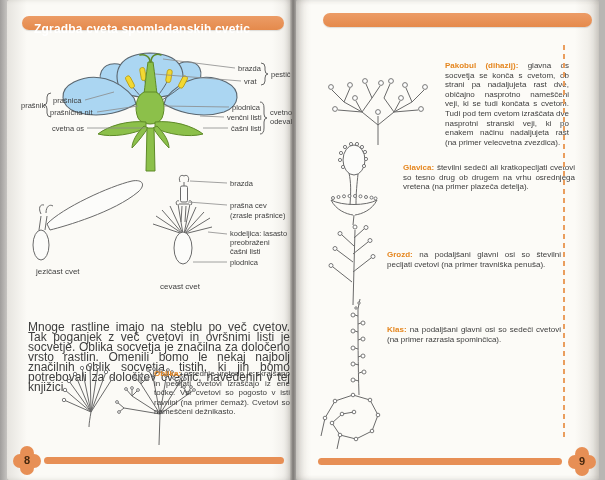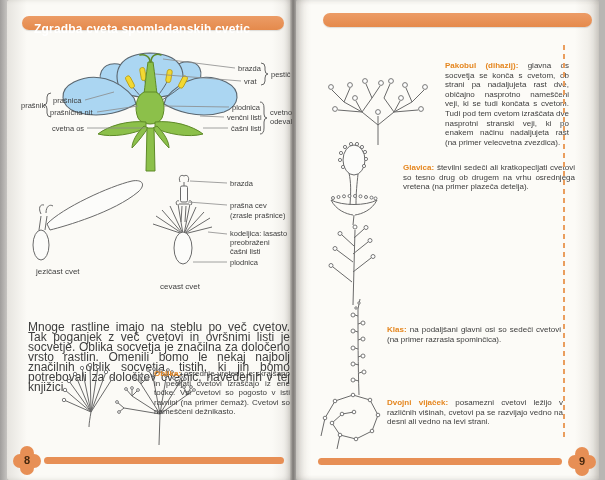--- a/index.html
+++ b/index.html
@@ -374,20 +374,23 @@
       <g class="flw">
         <circle cx="30" cy="5" r="2"></circle>
           <circle cx="41" cy="5.5" r="2"></circle>
           <circle cx="15" cy="11.5" r="2"></circle>
         <circle cx="45" cy="18.5" r="2"></circle>
           <circle cx="10" cy="26.5" r="2"></circle>
           <circle cx="48" cy="34.5" r="2"></circle>
         <circle cx="6" cy="43.5" r="2"></circle>
       </g>
     </svg>
+    <p class="entry" style="left:91px; top:250px; width:174px; margin:0;">
+      <span class="lbl">Grozd:</span><span>na podaljšani glavni osi so številni pecljati cvetovi (na primer travniška penuša).</span>
+    </p>
 
     <svg class="fig" style="left:49px; top:295px;" width="25" height="100" viewBox="0 0 25 100">
       <g class="sk" stroke-width=".9">
         <path d="M14,100 C13,70 13,40 13,14 L15,4"></path>
         <path d="M13,21 L10,20"></path>
           <path d="M13,29 L16,28"></path>
           <path d="M13,37 L10,36"></path>
         <path d="M13,45 L16,44"></path>
           <path d="M13,54 L10,53"></path>
           <path d="M13,62 L16,61"></path>
@@ -427,23 +430,20 @@
         <circle cx="55" cy="12" r="1.8"></circle>
           <circle cx="63" cy="27" r="1.8"></circle>
           <circle cx="57" cy="43" r="1.8"></circle>
         <circle cx="41" cy="51" r="1.8"></circle>
           <circle cx="25" cy="47" r="1.8"></circle>
           <circle cx="17" cy="35" r="1.8"></circle>
         <circle cx="27" cy="26" r="1.8"></circle>
           <circle cx="39" cy="24" r="1.8"></circle>
       </g>
     </svg>
-    <p class="entry" style="left:91px; top:398px; width:176px; margin:0;">
-      <span class="lbl">Dvojni vijaček:</span><span>posamezni cvetovi ležijo v različnih višinah, cvetovi pa se razvijajo vedno na desni ali vedno na levi strani.</span>
-    </p>
 
     <div class="bbar" style="left:22px; top:458px; width:244px;"></div>
     <svg class="badge" style="left:270px; top:445px;" viewBox="0 0 32 32">
       <g fill="#e78f55">
         <circle cx="16" cy="9" r="7"></circle>
           <circle cx="9" cy="17" r="7"></circle>
         <circle cx="23" cy="17" r="7"></circle>
           <circle cx="16" cy="24" r="7"></circle>
       </g>
       <text x="16" y="20">9</text>

